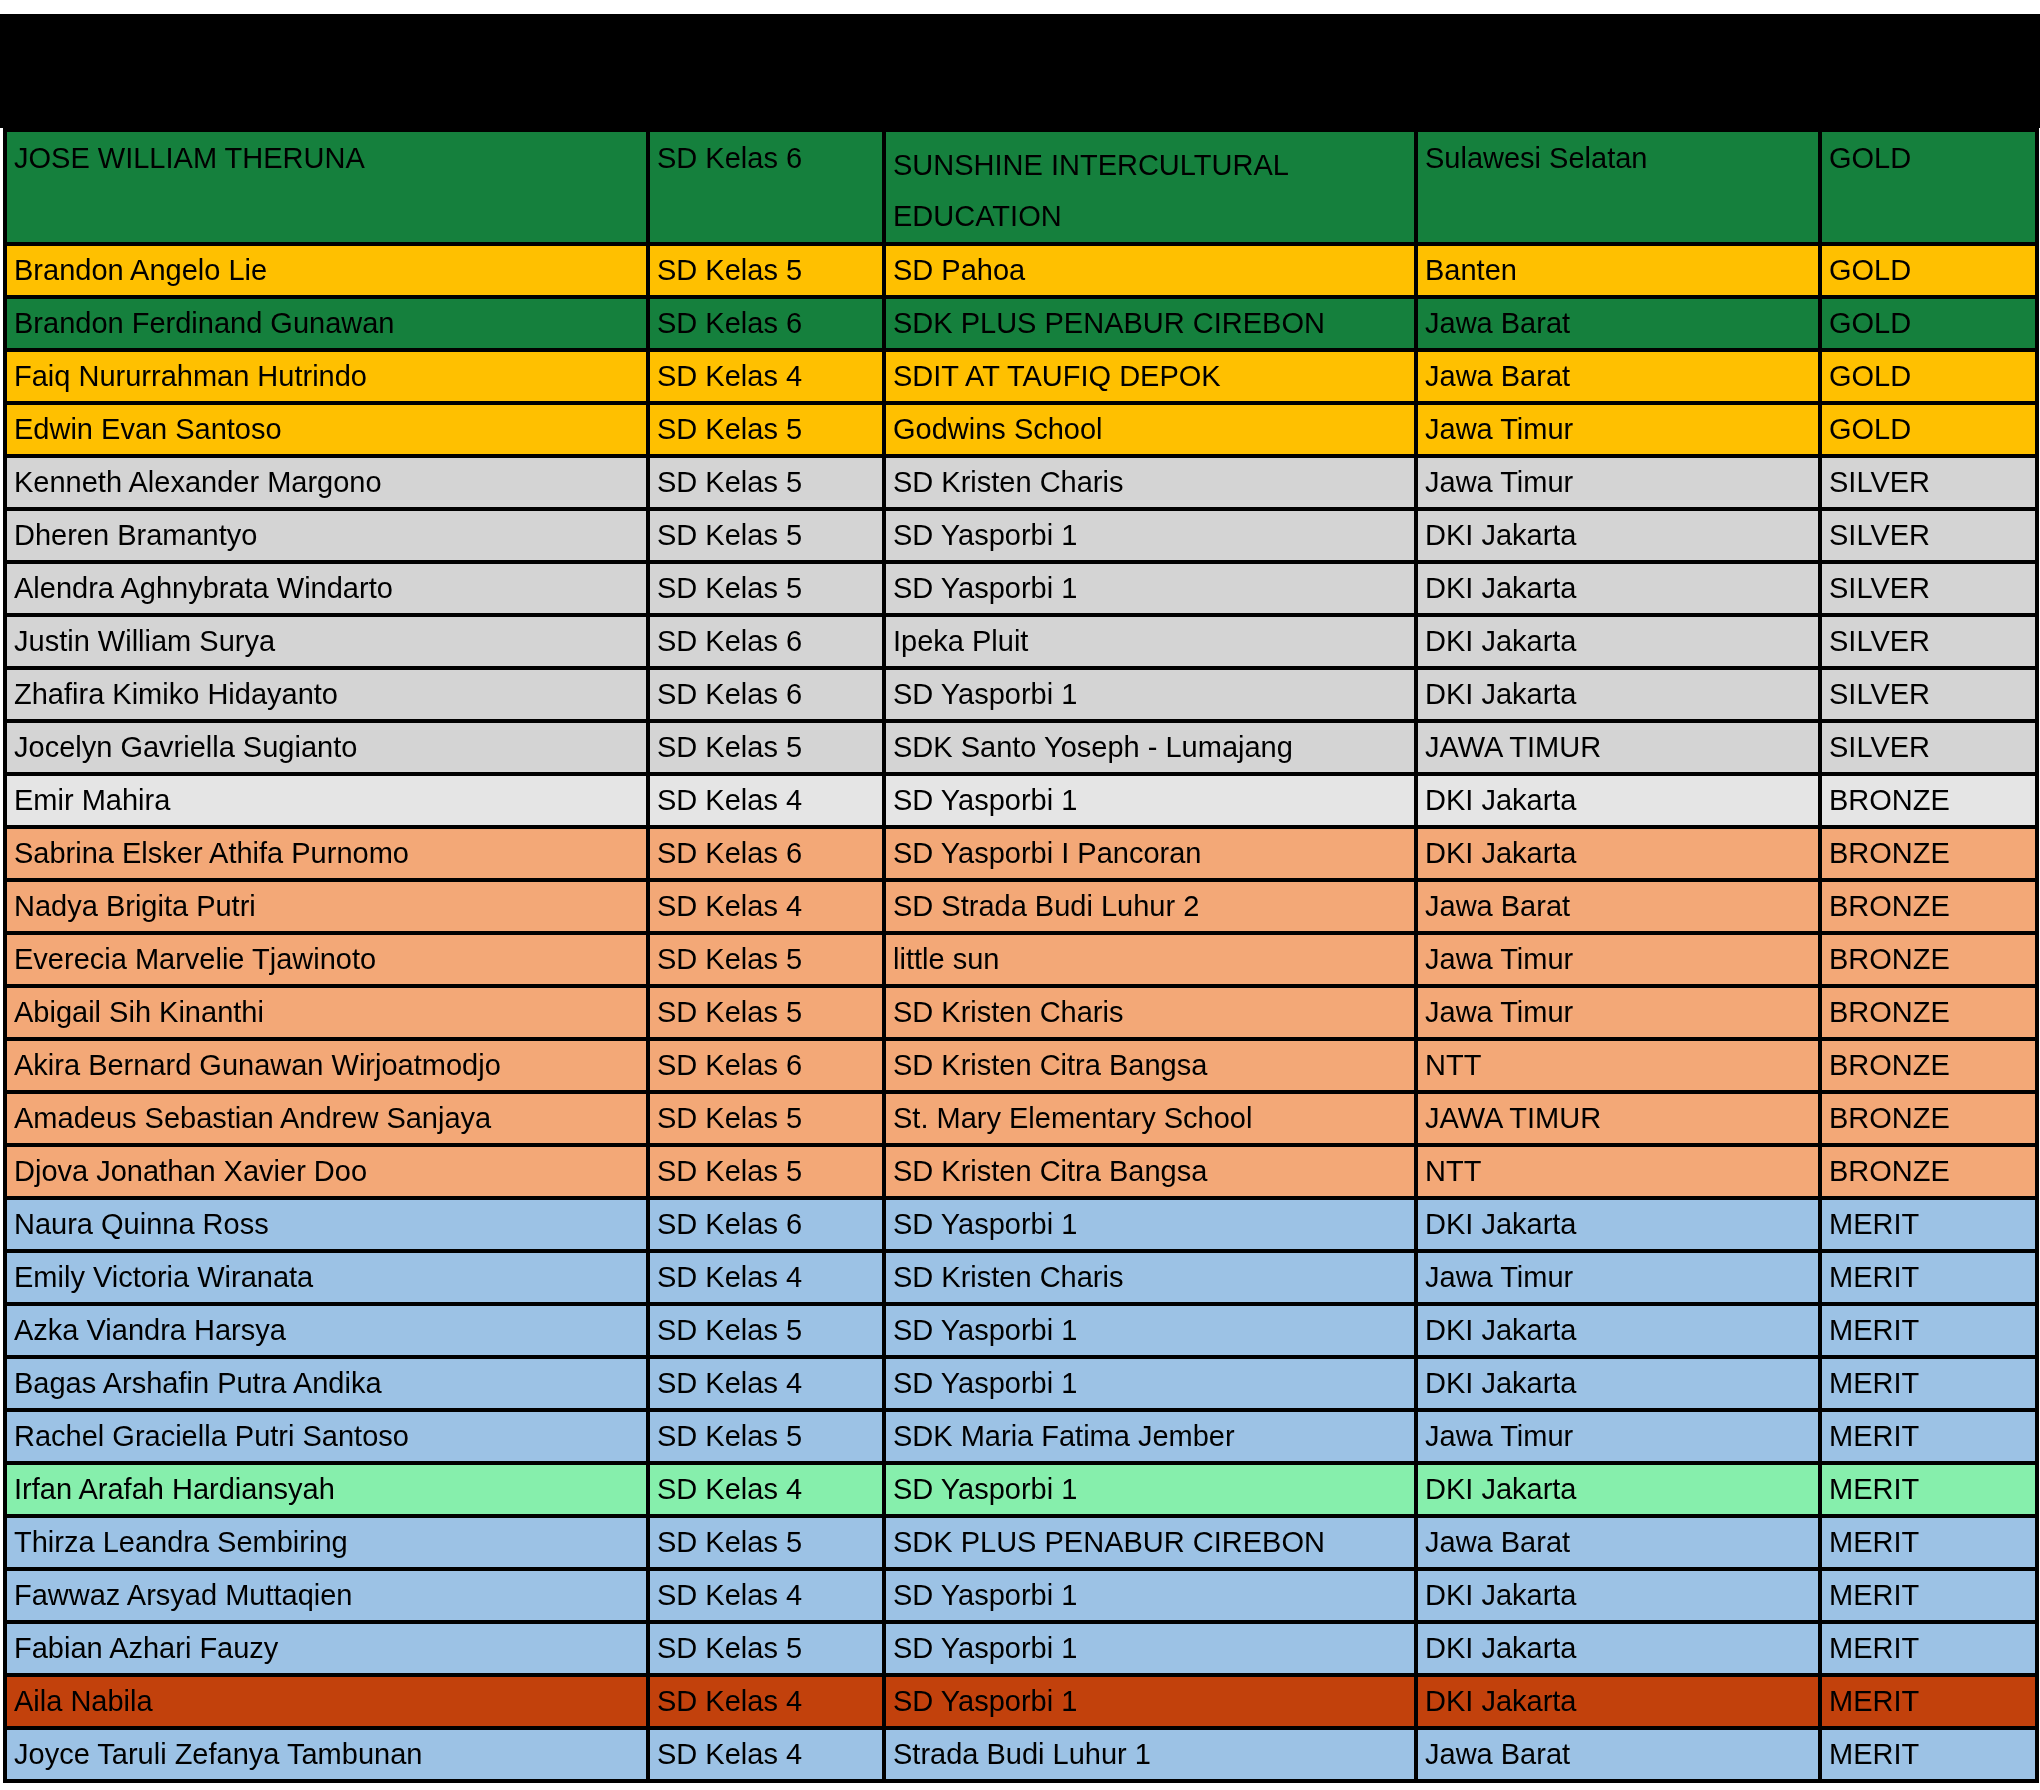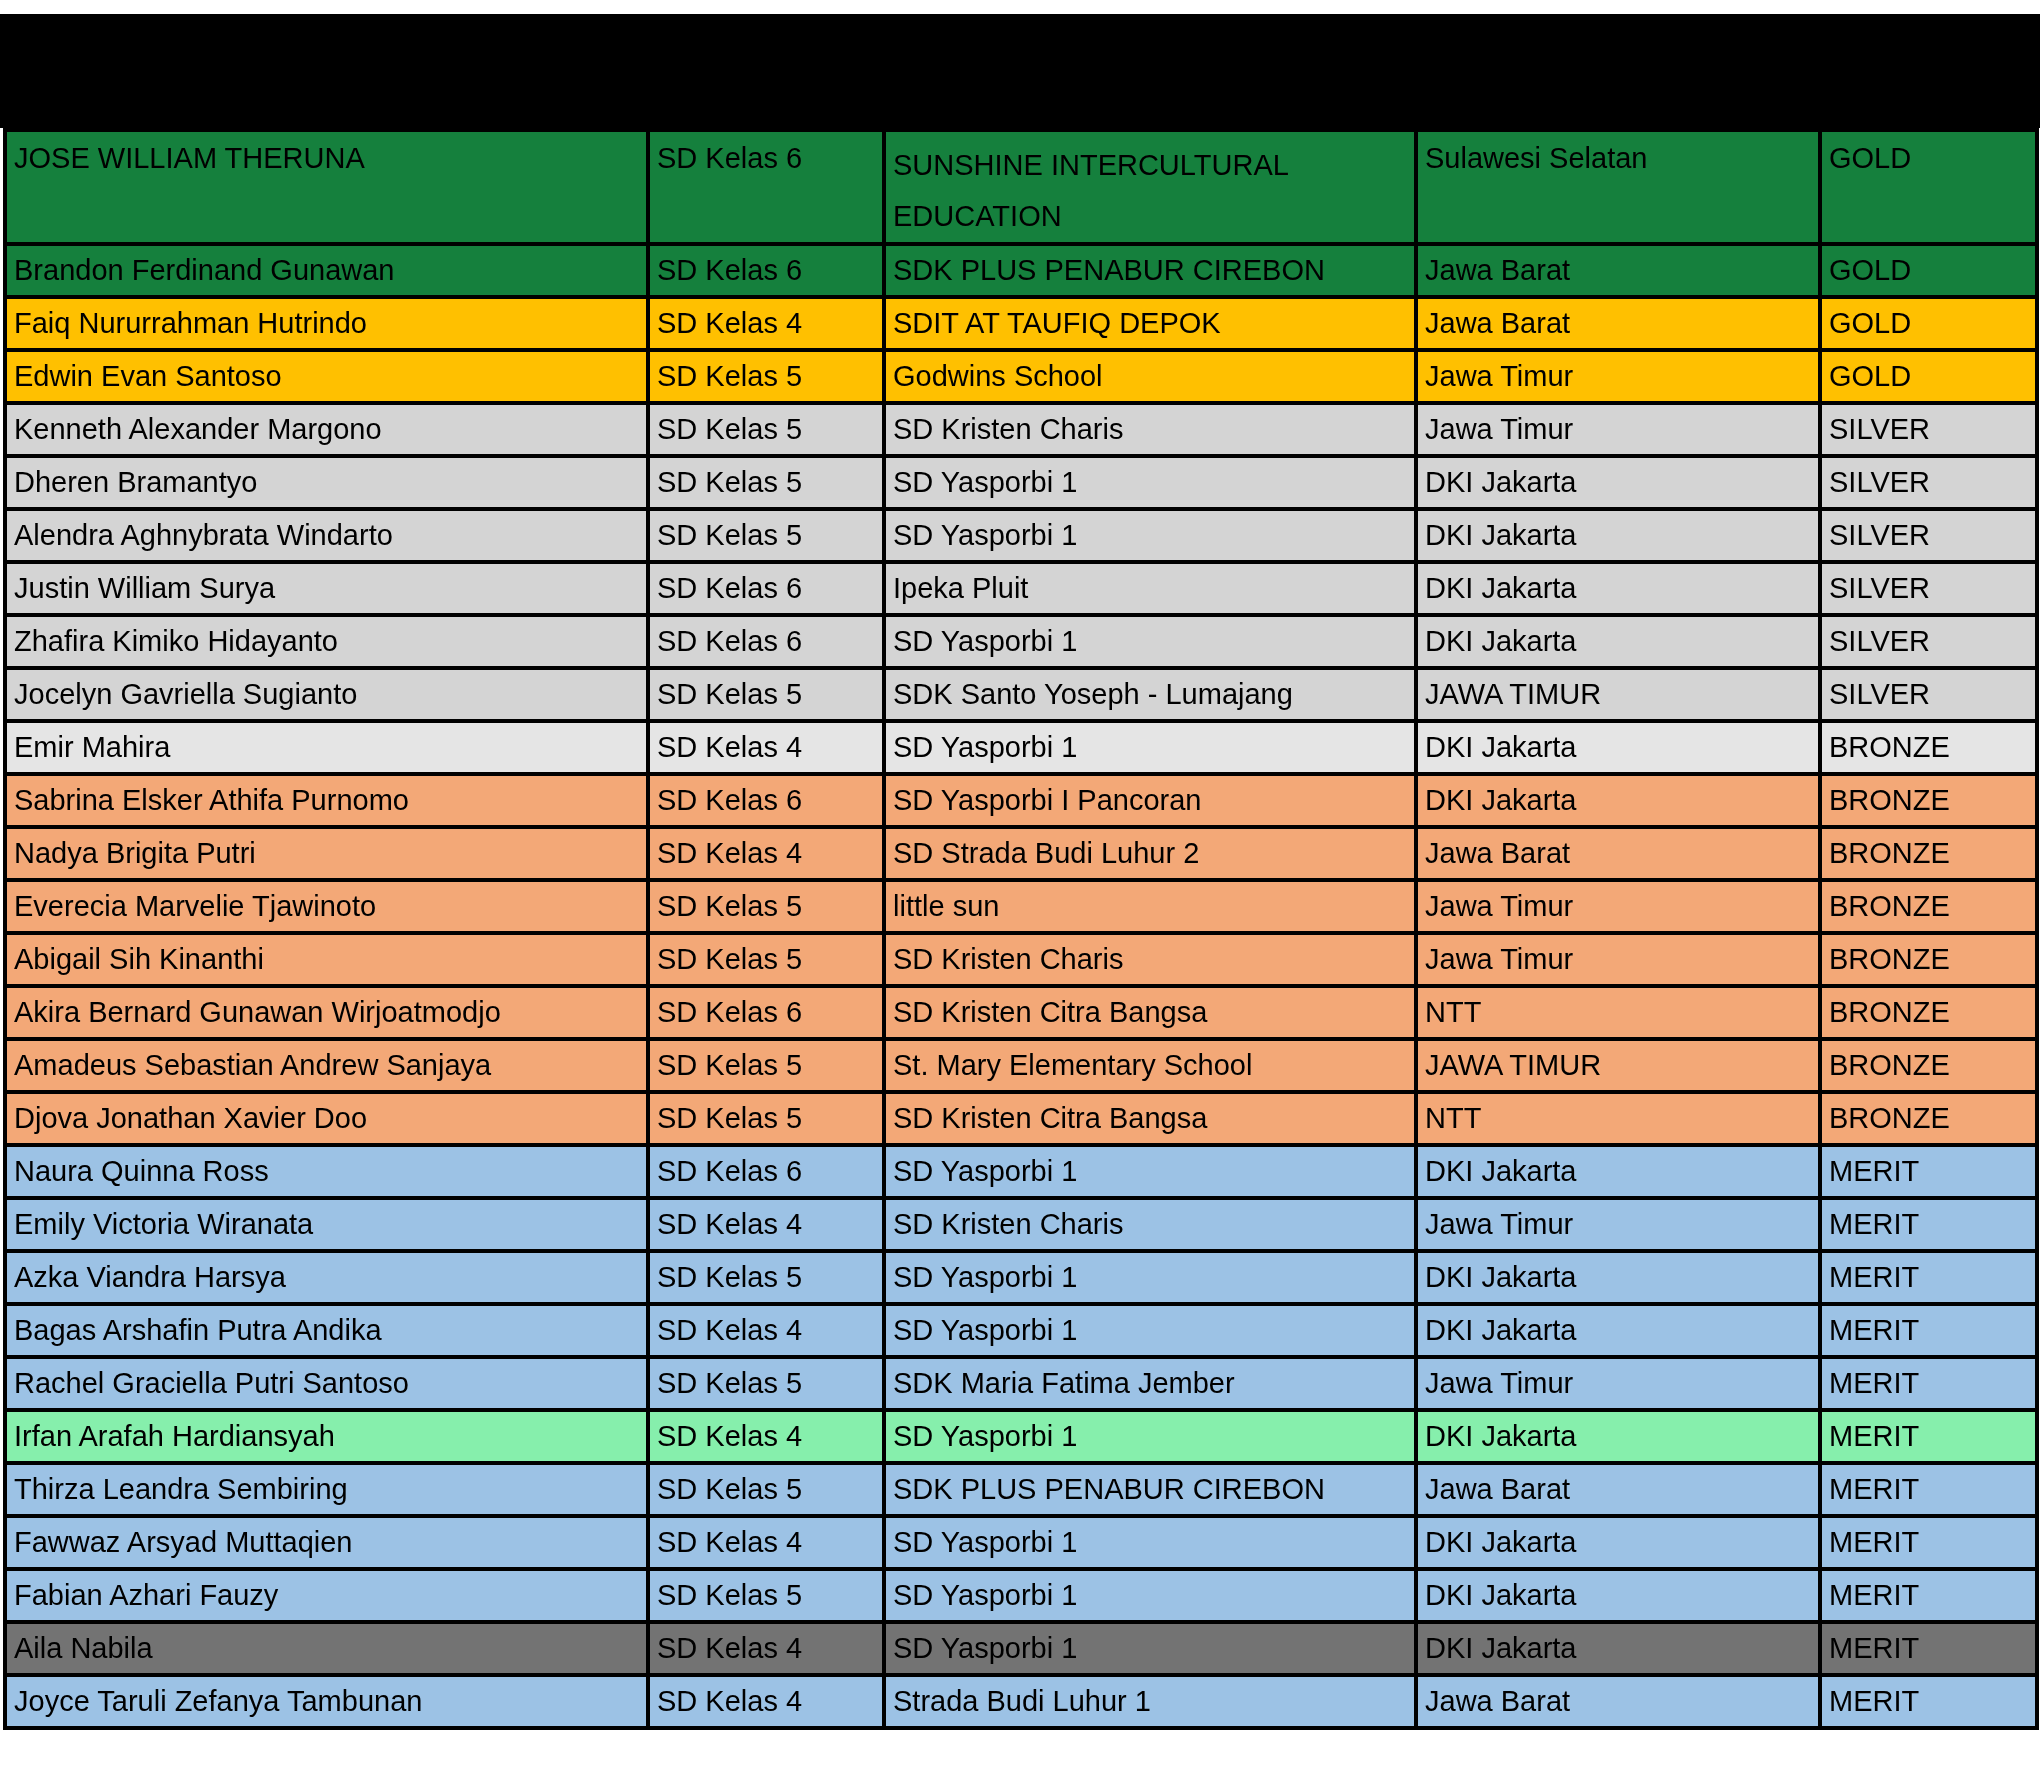--- a/index.html
+++ b/index.html
@@ -61,20 +61,27 @@
       <col class="c-medal">
   </colgroup>
   <tbody id="results-body">
       <tr class="tall" style="background: #15803d;">
     <td class="cell-name">JOSE WILLIAM THERUNA</td>
     <td class="cell-grade">SD Kelas 6</td>
     <td class="cell-school">SUNSHINE INTERCULTURAL EDUCATION</td>
     <td class="cell-province">Sulawesi Selatan</td>
     <td class="cell-medal">GOLD</td>
   </tr>
+      <tr style="background: rgb(255, 192, 0);">
+    <td class="cell-name">Brandon Angelo Lie</td>
+    <td class="cell-grade">SD Kelas 5</td>
+    <td class="cell-school">SD Pahoa</td>
+    <td class="cell-province">Banten</td>
+    <td class="cell-medal">GOLD</td>
+  </tr>
       <tr style="background: #15803d;">
     <td class="cell-name">Brandon Ferdinand Gunawan</td>
     <td class="cell-grade">SD Kelas 6</td>
     <td class="cell-school">SDK PLUS PENABUR CIREBON</td>
     <td class="cell-province">Jawa Barat</td>
     <td class="cell-medal">GOLD</td>
   </tr>
       <tr style="background: rgb(255, 192, 0);">
     <td class="cell-name">Faiq Nururrahman Hutrindo</td>
     <td class="cell-grade">SD Kelas 4</td>
@@ -243,21 +250,21 @@
     <td class="cell-province">DKI Jakarta</td>
     <td class="cell-medal">MERIT</td>
   </tr>
       <tr style="background: rgb(156, 194, 229);">
     <td class="cell-name">Fabian Azhari Fauzy</td>
     <td class="cell-grade">SD Kelas 5</td>
     <td class="cell-school">SD Yasporbi 1</td>
     <td class="cell-province">DKI Jakarta</td>
     <td class="cell-medal">MERIT</td>
   </tr>
-      <tr style="background: #737373;">
+      <tr style="background: #c2410c;">
     <td class="cell-name">Aila Nabila</td>
     <td class="cell-grade">SD Kelas 4</td>
     <td class="cell-school">SD Yasporbi 1</td>
     <td class="cell-province">DKI Jakarta</td>
     <td class="cell-medal">MERIT</td>
   </tr>
       <tr style="background: rgb(156, 194, 229);">
     <td class="cell-name">Joyce Taruli Zefanya Tambunan</td>
     <td class="cell-grade">SD Kelas 4</td>
     <td class="cell-school">Strada Budi Luhur 1</td>

